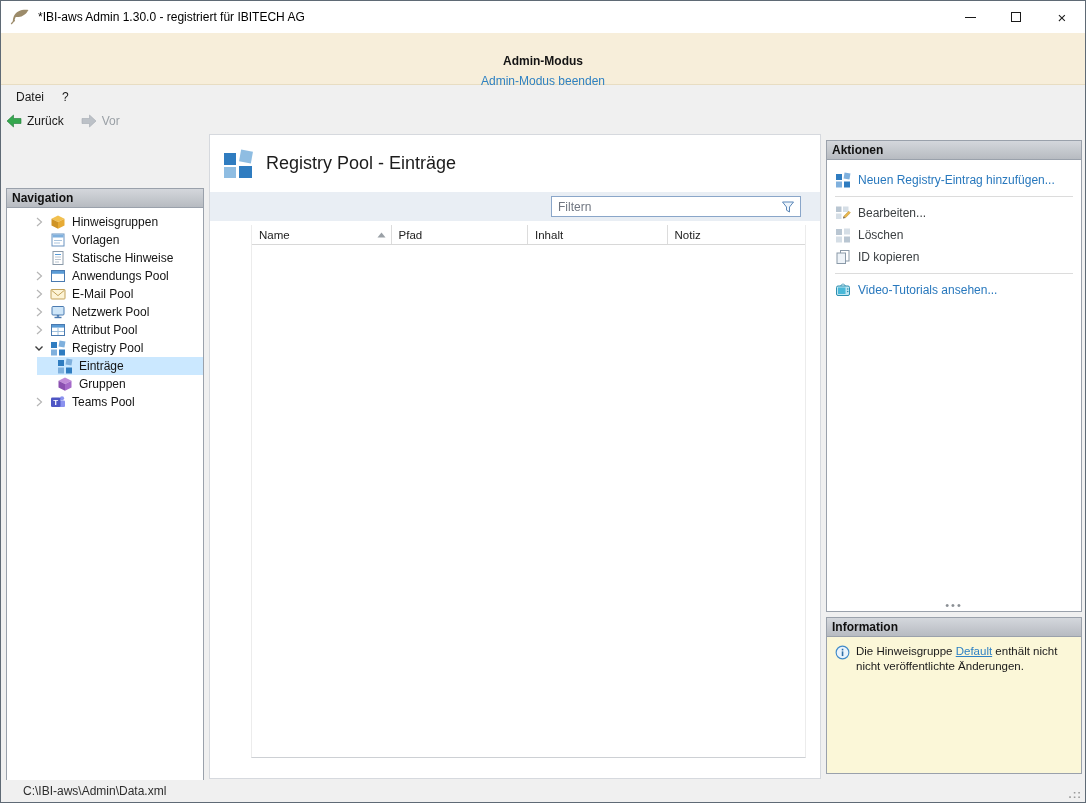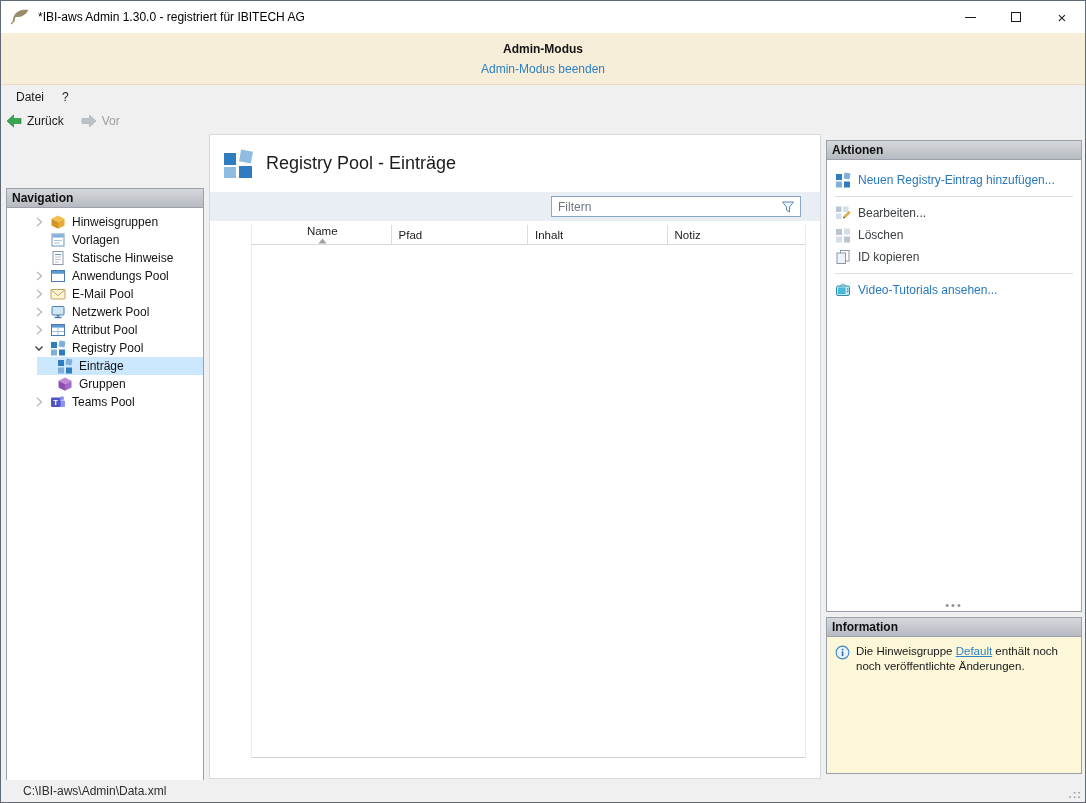--- a/index.html
+++ b/index.html
@@ -10,21 +10,21 @@
   .titlebar{height:32px;background:#ffffff;display:flex;align-items:center;}
   .app-icon{margin-left:9px;display:flex;flex:none;}
   .tb-title{font-size:12px;color:#000;margin-left:8px;flex:1;white-space:nowrap;overflow:hidden;}
   .win-controls{display:flex;height:100%;flex:none;}
   .win-btn{width:46px;height:100%;display:flex;align-items:center;justify-content:center;color:#1a1a1a;cursor:pointer;}
   .min-glyph{width:11px;height:1px;background:#1a1a1a;display:inline-block;}
   .max-glyph{width:10px;height:10px;border:1px solid #1a1a1a;display:inline-block;}
   .close-glyph{font-size:15px;line-height:1;}
 
   
-  .admin-banner{height:52px;background:#f7eeda;border-bottom:1px solid #e8ddc2;text-align:center;padding-top:9px;}
+  .admin-banner{height:52px;background:#f7eeda;border-bottom:1px solid #e8ddc2;text-align:center;padding-top:21px;}
   .admin-title{font-size:12px;font-weight:bold;color:#141414;}
   .admin-link{display:inline-block;margin-top:6px;font-size:12px;color:#2e81c4;cursor:pointer;text-decoration:none;}
 
   
   .menubar{height:23px;background:#f0f0f0;display:flex;align-items:center;font-size:12px;color:#1a1a1a;padding-left:6px;}
   .menu-item{padding:3px 9px;cursor:pointer;}
   .toolbar{height:25px;background:#f0f0f0;display:flex;align-items:center;padding-left:0;font-size:12px;}
   .tool-btn{display:flex;align-items:center;gap:5px;padding:2px 5px;cursor:pointer;color:#1a1a1a;}
   .tool-btn.disabled{color:#9aa0a6;cursor:default;}
 
@@ -51,21 +51,21 @@
   .main-title{font-size:18px;color:#1c1c1c;margin-left:12px;}
   .filter-band{position:absolute;top:57px;left:0;right:0;height:29px;background:#e9eef4;display:flex;align-items:center;justify-content:flex-end;padding-right:19px;}
   .filter-box{width:250px;height:21px;background:#fff;border:1px solid #8aa6c9;display:flex;align-items:center;}
   .filter-box input{flex:1;border:none;outline:none;font-size:12px;padding:0 6px;background:transparent;color:#333;min-width:0;}
   .filter-box input::placeholder{color:#707681;opacity:1;}
   .funnel{width:20px;display:flex;justify-content:center;align-items:center;flex:none;margin-right:2px;cursor:pointer;}
   .grid-table{position:absolute;left:41px;top:90px;width:555px;height:533px;border-left:1px solid #ececec;border-right:1px solid #ececec;border-bottom:1px solid #cdd0d4;display:flex;flex-direction:column;}
   .thead{display:flex;height:20px;border-bottom:1px solid #d8d8d8;flex:none;}
   .th{font-size:11.5px;color:#222;display:flex;align-items:center;padding-left:7px;border-right:1px solid #dcdcdc;cursor:pointer;}
   .th:last-child{border-right:none;}
-  .th.sorted{justify-content:space-between;padding-right:5px;flex-direction:column;}
+  .th.sorted{justify-content:space-between;padding-right:5px;}
   .tbody{flex:1;background:#fff;}
 
   
   .actions-panel{left:825px;top:7px;width:256px;height:472px;}
   .action-list{padding-top:9px;}
   .action-item{height:22px;display:flex;align-items:center;padding-left:8px;font-size:12px;gap:7px;cursor:pointer;white-space:nowrap;}
   .action-item.enabled{color:#2878bd;}
   .action-item.disabled{color:#3c4043;cursor:default;}
   .a-icon{width:16px;height:16px;flex:none;display:flex;align-items:center;justify-content:center;}
   .action-sep{height:1px;background:#dcdcdc;margin:5px 8px;}
@@ -429,21 +429,21 @@
     <div class="panel info-panel">
       <div class="panel-header">Information</div>
       <div class="info-body">
         <span class="info-icon">
           <svg width="15" height="15" viewBox="0 0 16 16">
               <circle cx="8" cy="8" r="6.8" fill="#eaf4fd" stroke="#3f8ac9" stroke-width="1.2"></circle>
               <rect x="7.2" y="6.8" width="1.7" height="5" fill="#2e6ea6"></rect>
               <rect x="7.2" y="4" width="1.7" height="1.8" fill="#2e6ea6"></rect>
             </svg>
         </span>
-        <span class="info-text"><span>Die Hinweisgruppe </span><a>Default</a><span> enthält noch noch veröffentlichte Änderungen.</span></span>
+        <span class="info-text"><span>Die Hinweisgruppe </span><a>Default</a><span> enthält nicht nicht veröffentlichte Änderungen.</span></span>
       </div>
     </div>
 
   </div>
 
   <div class="statusbar">
     <span>C:\IBI-aws\Admin\Data.xml</span>
     <span class="resize-grip">.::</span>
   </div>
 

